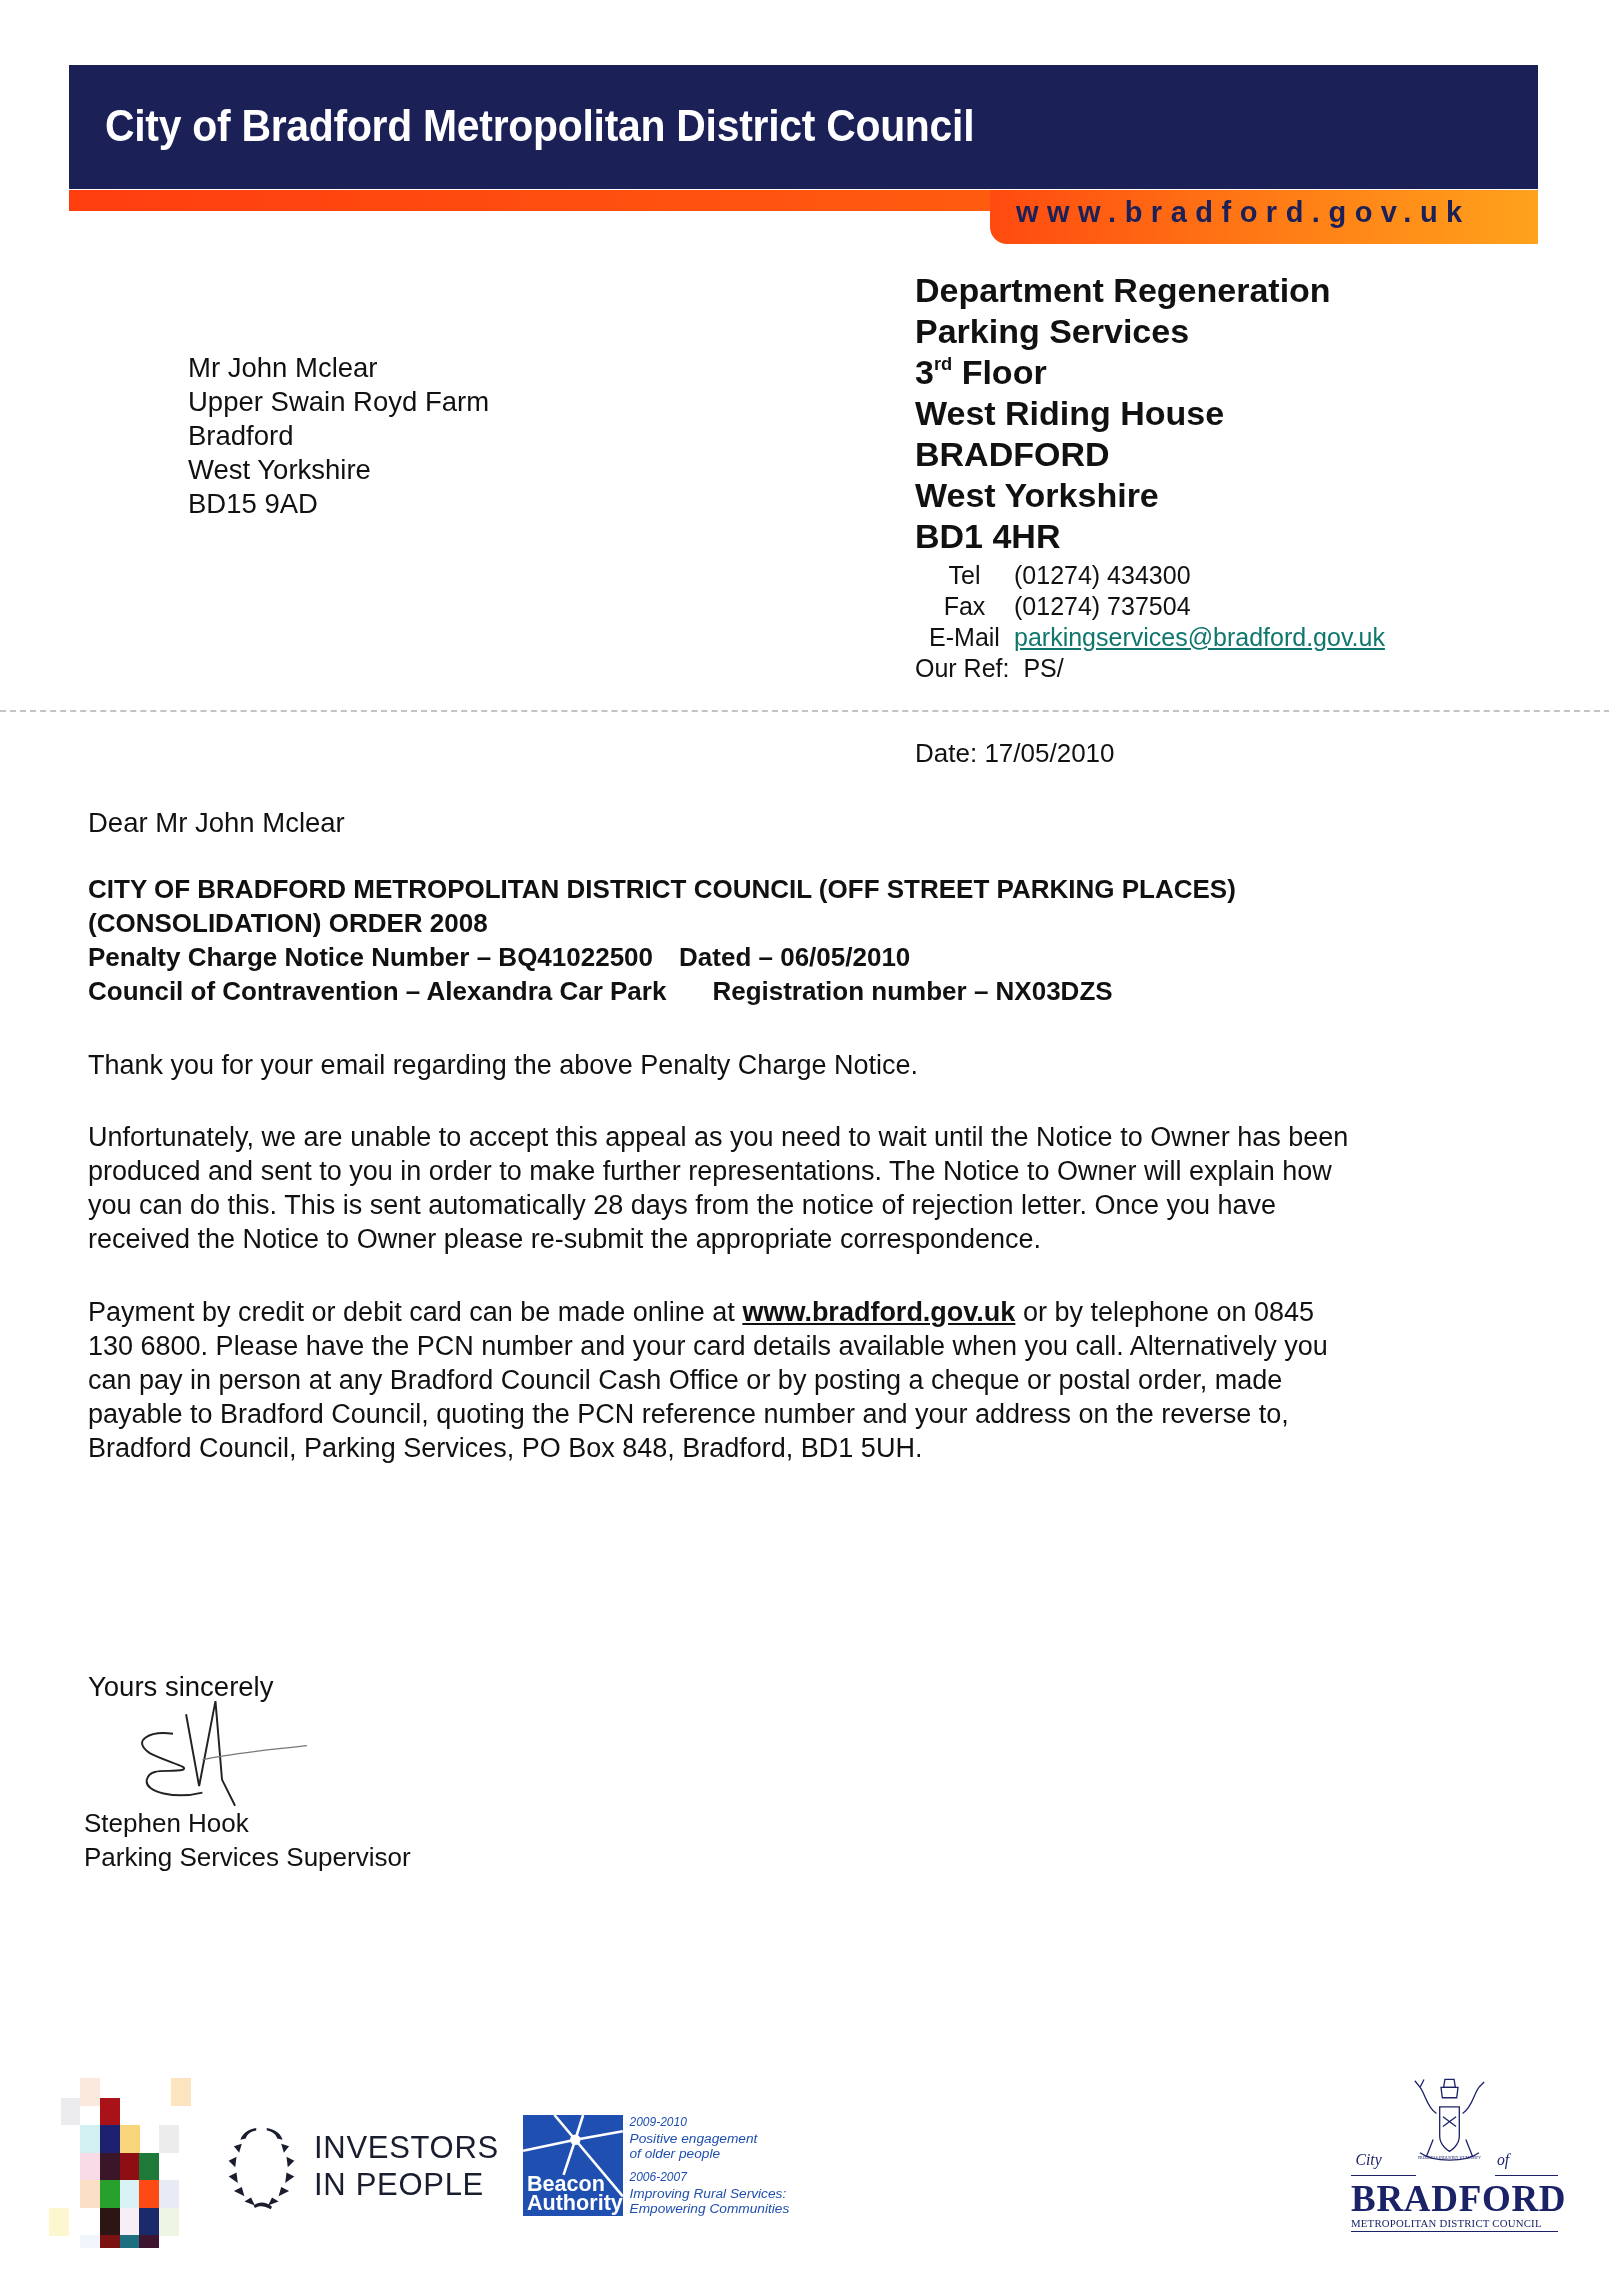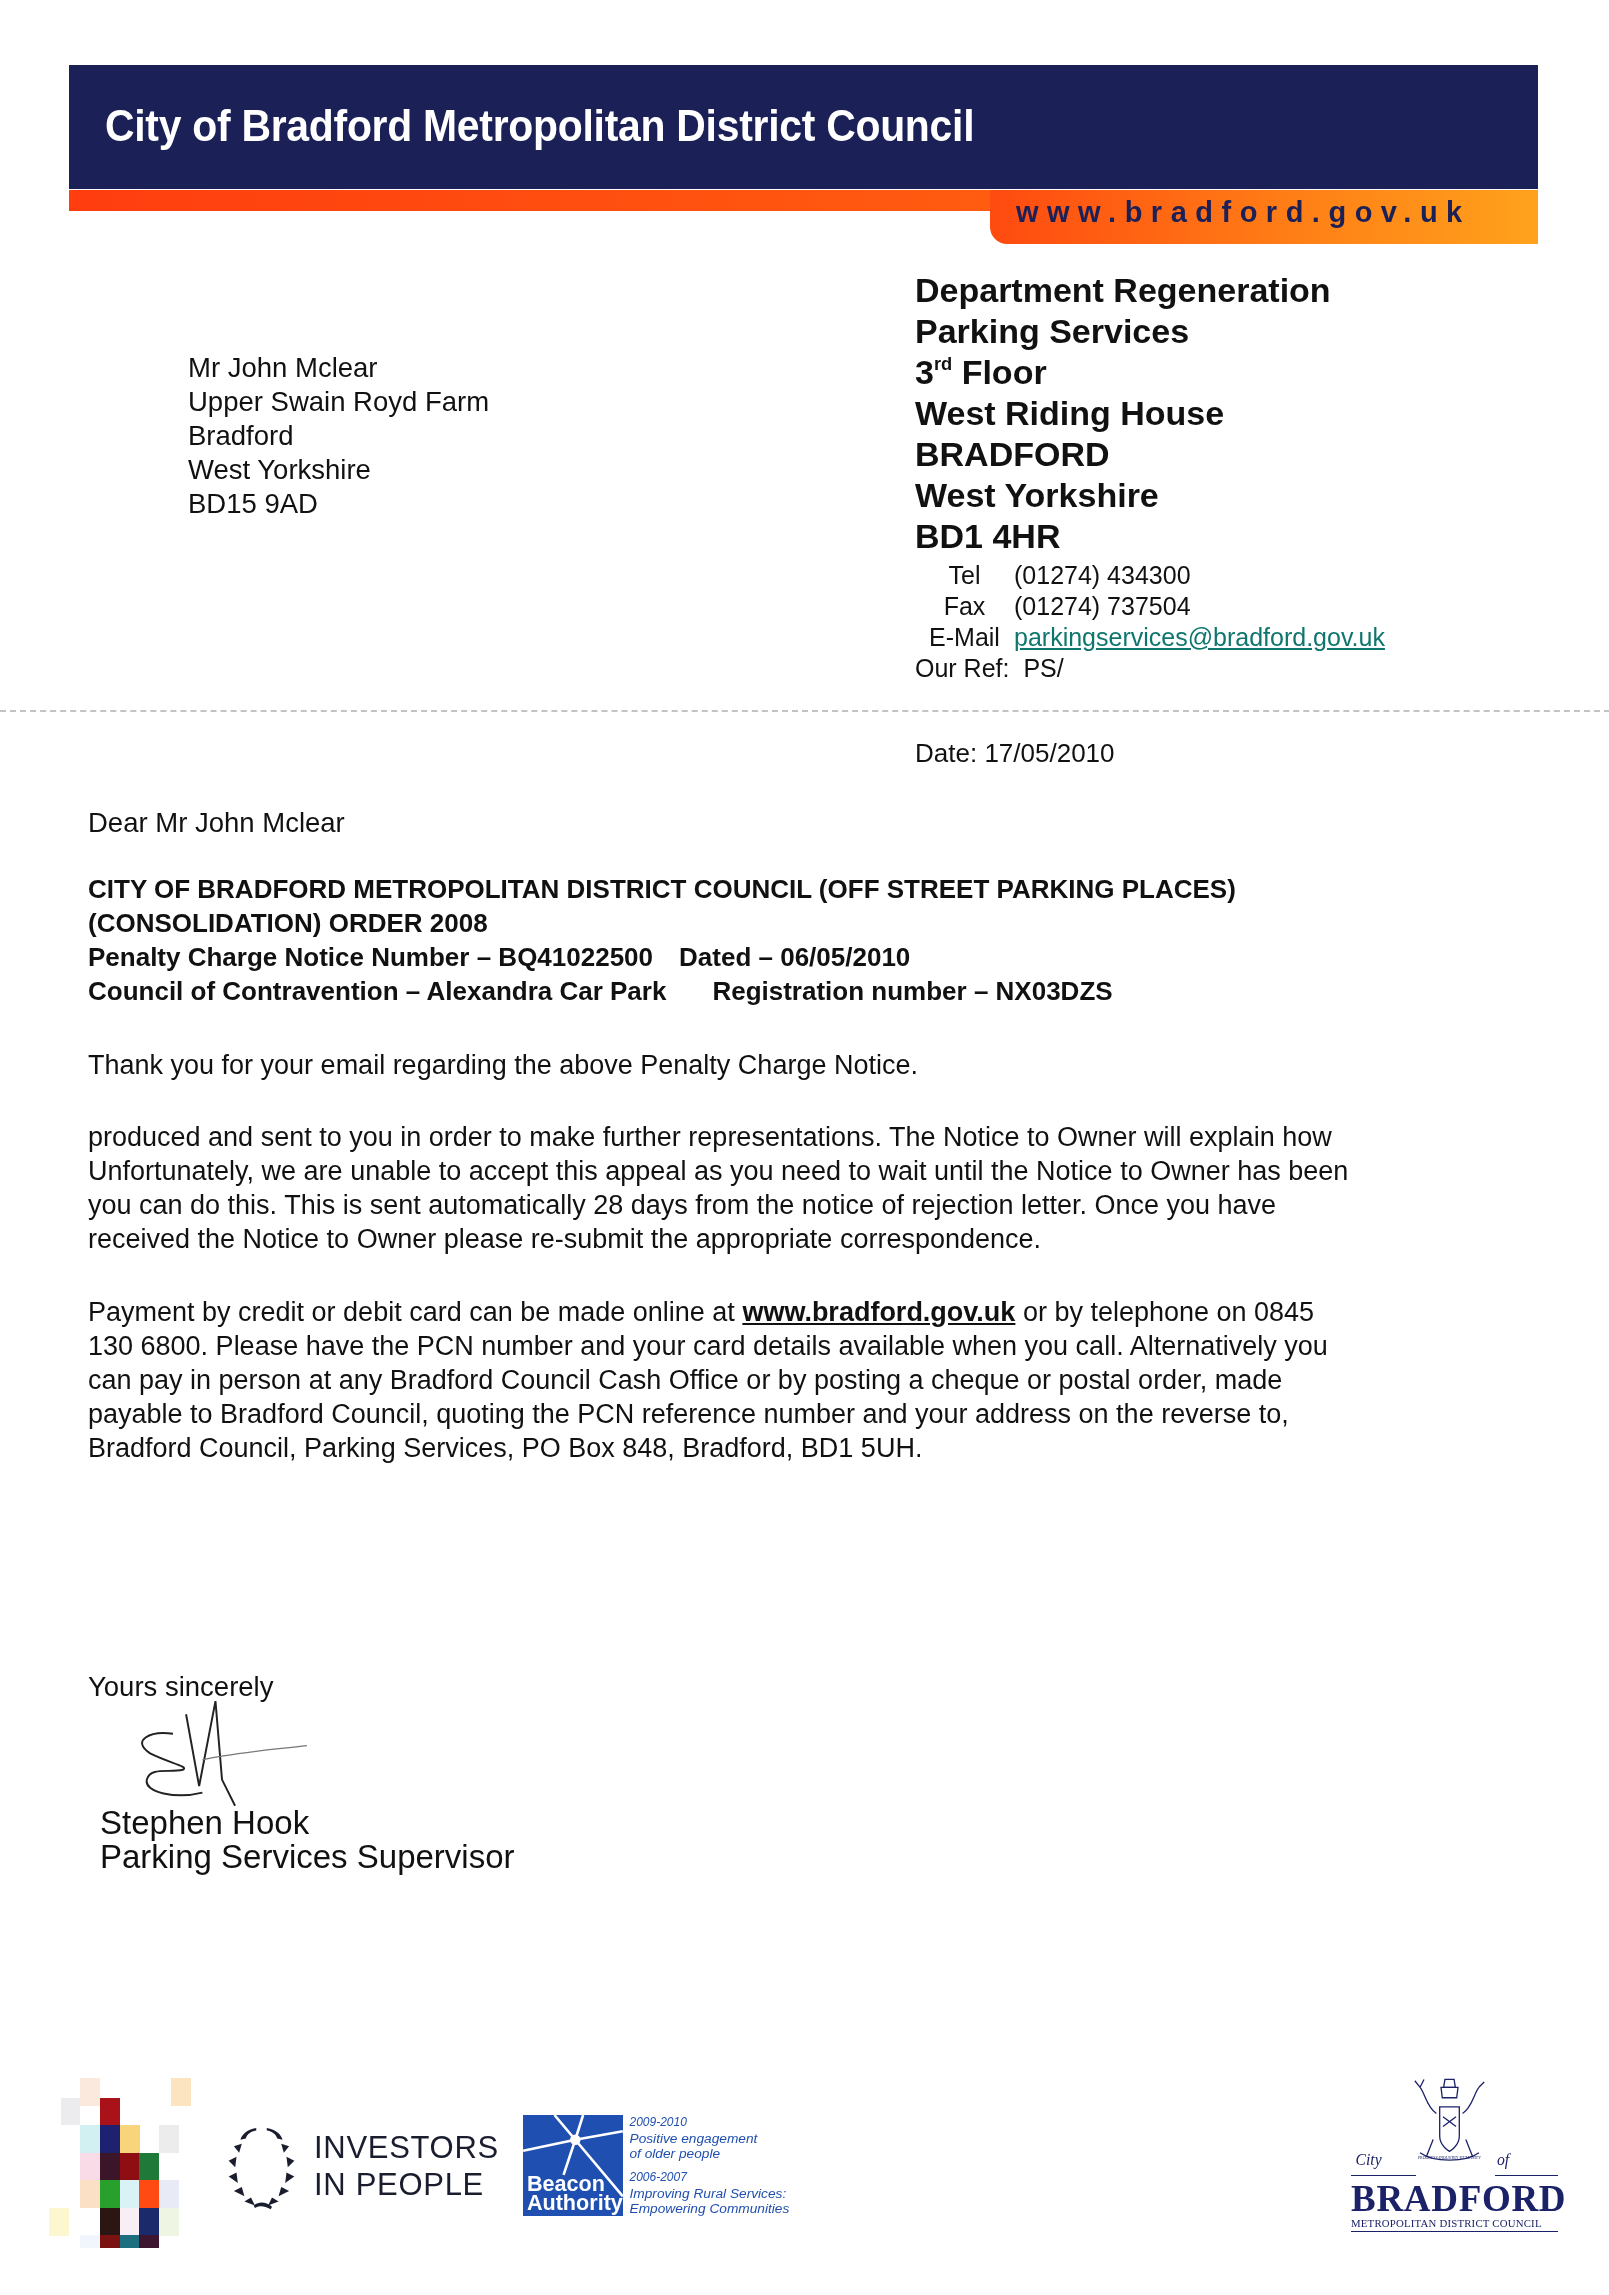--- a/index.html
+++ b/index.html
@@ -64,21 +64,21 @@
     .para {
       position: absolute; left: 88px; width: 1440px; font-size: 27px; line-height: 34px;
     }
     .p1 { top: 1048px; }
     .p2 { top: 1120px; }
     .p3 { top: 1295px; }
     .p3 a { color: #111111; font-weight: bold; text-decoration: underline; }
 
     .closing { position: absolute; left: 88px; top: 1671px; font-size: 27.5px; }
     .signature { position: absolute; left: 124px; top: 1701px; width: 196px; height: 131px; }
-    .signer { position: absolute; left: 100px; top: 1806px; font-size: 33px; line-height: 34px; }
+    .signer { position: absolute; left: 84px; top: 1806px; font-size: 26px; line-height: 34px; }
 
     
     .pixel-logo { position: absolute; left: 49px; top: 2078px; width: 157px; height: 170px; }
     .pixel-logo div { position: absolute; width: 19.6px; height: 27.5px; }
 
     .iip { position: absolute; left: 222px; top: 2120px; display: flex; align-items: center; }
     .iip-wreath { width: 79px; height: 92px; }
     .iip-text { margin-left: 13px; font-size: 31px; line-height: 37px; color: #1a1d2e; letter-spacing: 0.7px; }
 
     .beacon { position: absolute; left: 523px; top: 2115px; display: flex; }
@@ -166,22 +166,22 @@
   <div>
     <span>Council of Contravention –</span>
     <span>Alexandra Car Park</span><span class="gap2"></span><span>Registration number –</span>
     <span>NX03DZS</span>
   </div>
 </div>
 
 <div class="para p1">Thank you for your email regarding the above Penalty Charge Notice.</div>
 
 <div class="para p2">
+  <div>Unfortunately, we are unable to accept this appeal as you need to wait until the Notice to Owner has been</div>
   <div>produced and sent to you in order to make further representations. The Notice to Owner will explain how</div>
-  <div>Unfortunately, we are unable to accept this appeal as you need to wait until the Notice to Owner has been</div>
   <div>you can do this. This is sent automatically 28 days from the notice of rejection letter.  Once you have</div>
   <div>received the Notice to Owner please re-submit the appropriate correspondence.</div>
 </div>
 
 <div class="para p3">
   <div><span>Payment by credit or debit card can be made online at </span><a>www.bradford.gov.uk</a><span> or by telephone on 0845</span></div>
   <div>130 6800. Please have the PCN number and your card details available when you call.  Alternatively you</div>
   <div>can pay in person at any Bradford Council Cash Office or by posting a cheque or postal order, made</div>
   <div>payable to Bradford Council, quoting the PCN reference number and your address on the reverse to,</div>
   <div>Bradford Council, Parking Services, PO Box 848, Bradford, BD1 5UH.</div>

